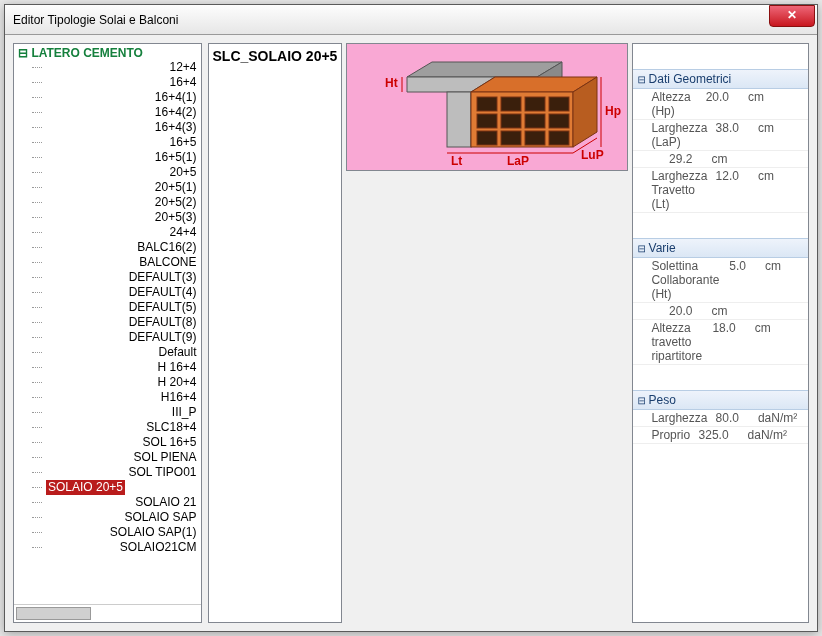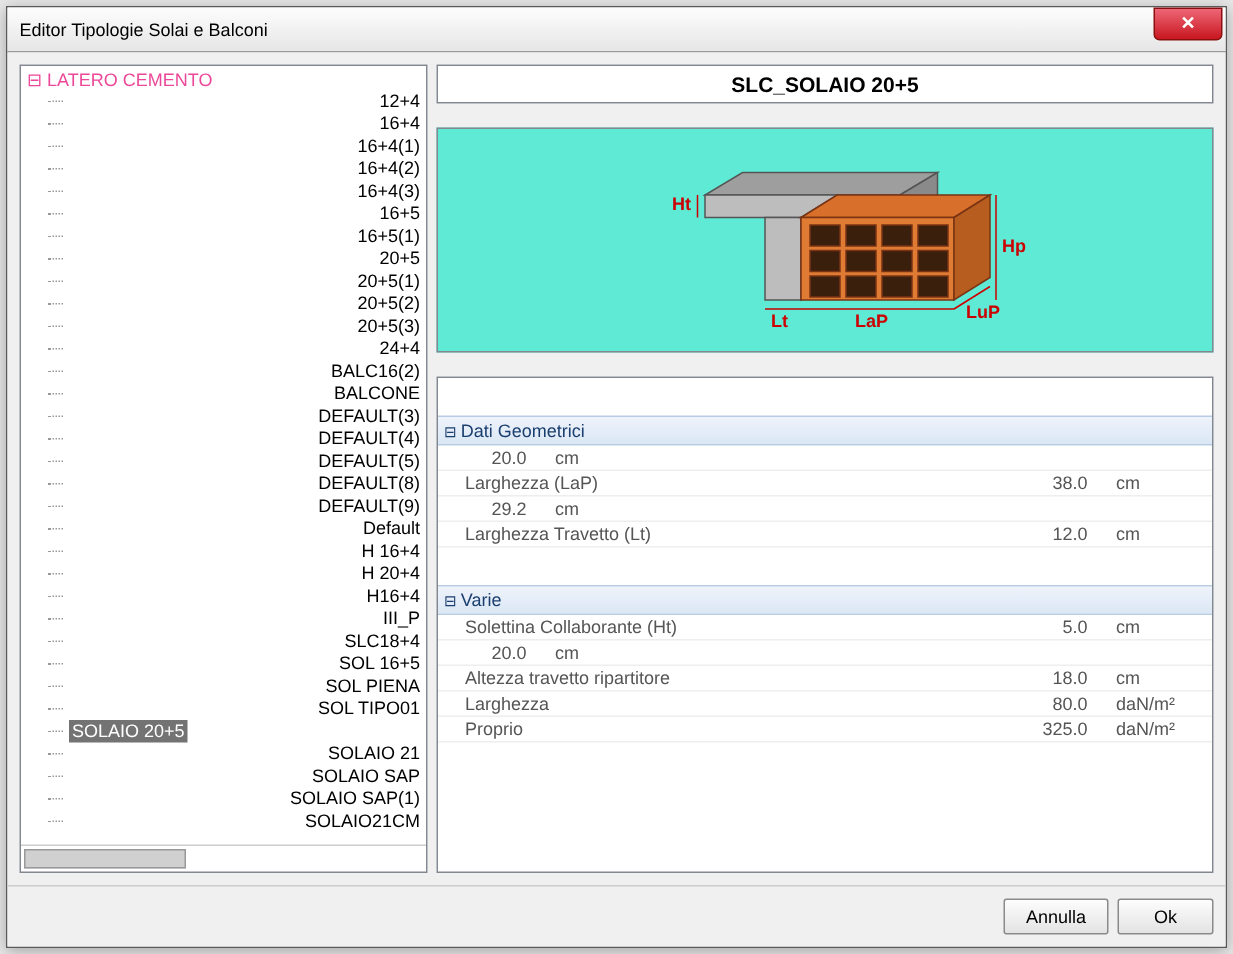--- a/index.html
+++ b/index.html
@@ -22,40 +22,40 @@
 .body-area { flex: 1; display: flex; padding: 8px; gap: 6px; overflow: hidden; background:#f0f0f0;}
 .tree-panel {
   width: 272px; background: #fff; border: 1px solid #828790;
   position: relative; display:flex; flex-direction:column;
 }
 .tree-scroll { flex:1; overflow-y: scroll; overflow-x: hidden; padding: 2px; }
 .tree-hscroll { height:18px; border-top:1px solid #ccc; display:flex; }
 .tree-hscroll .thumb { width:40%; background:#d0d0d0; border:1px solid #999; margin:2px; }
 .tree-root { padding-left: 2px; }
 .tree-root > .node-label::before { content:"⊟ "; }
-.tree-root > .node-label { font-weight: normal; color:#ec4899; cursor:pointer; }
+.tree-root > .node-label { font-weight: bold; color:#15803d; cursor:pointer; }
 .tree-children { padding-left: 28px; }
 .tree-item {
   padding: 0 2px; white-space: nowrap; cursor: pointer; line-height: 15px;
   position: relative;
   text-align: right;
 }
 .tree-item::before {
   content: ""; position: absolute; left: -14px; top: 7px; width: 10px; border-top: 1px dotted #999;
 }
-.tree-item.selected { background: #737373; color: #fff; display:inline-block;}
+.tree-item.selected { background: #b91c1c; color: #fff; display:inline-block;}
 .right-panel {
-  flex: 1; display: flex; flex-direction: column; gap: 16px;
+  flex: 1; display: flex; flex-direction: row; gap: 4px;
 }
 .header-box {
   border: 1px solid #828790; background: #fff; padding: 4px; text-align: center;
 }
 .header-box .name { font-weight: bold; font-size: 14px; }
 .diagram-box {
-  border: 1px solid #828790; background: #5eead4; height: 150px;
+  border: 1px solid #828790; background: #f9a8d4; height: 128px;
   display:flex; align-items:center; justify-content:center;
 }
 .diagram-box svg { width: 280px; height: 140px; }
 .props-box {
   flex: 1; border: 1px solid #828790; background: #fff; overflow-y: auto;
 }
 .section-row {
   background: linear-gradient(#eef3fb,#dbe7f5); border-top:1px solid #b8cde4; border-bottom:1px solid #b8cde4;
   padding: 2px 4px; color:#1a3e6e; font-weight:normal;margin-top:25px;
 }
@@ -151,20 +151,21 @@
             <text x="234" y="122">LuP</text>
             <text x="104" y="128">Lt</text>
             <text x="160" y="128">LaP</text>
           </g>
         </svg>
       </div>
 
       <div class="props-box" id="props-box">
           <div class="section-row">Dati Geometrici</div>
           <div class="prop-row">
+            <span class="label">Altezza (Hp)</span>
             <span class="value">20.0</span>
             <span class="unit">cm</span>
           </div>
           <div class="prop-row">
             <span class="label">Larghezza (LaP)</span>
             <span class="value">38.0</span>
             <span class="unit">cm</span>
           </div>
           <div class="prop-row">
             <span class="value">29.2</span>
@@ -183,32 +184,29 @@
           </div>
           <div class="prop-row">
             <span class="value">20.0</span>
             <span class="unit">cm</span>
           </div>
           <div class="prop-row">
             <span class="label">Altezza travetto ripartitore</span>
             <span class="value">18.0</span>
             <span class="unit">cm</span>
           </div>
+          <div class="section-row">Peso</div>
           <div class="prop-row">
             <span class="label">Larghezza</span>
             <span class="value">80.0</span>
             <span class="unit">daN/m²</span>
           </div>
           <div class="prop-row">
             <span class="label">Proprio</span>
             <span class="value">325.0</span>
             <span class="unit">daN/m²</span>
           </div>
         </div>
     </div>
 
   </div>
 
-  <div class="button-bar">
-    <button class="btn">Annulla</button>
-    <button class="btn">Ok</button>
-  </div>
 </div>
 
 </body></html>

